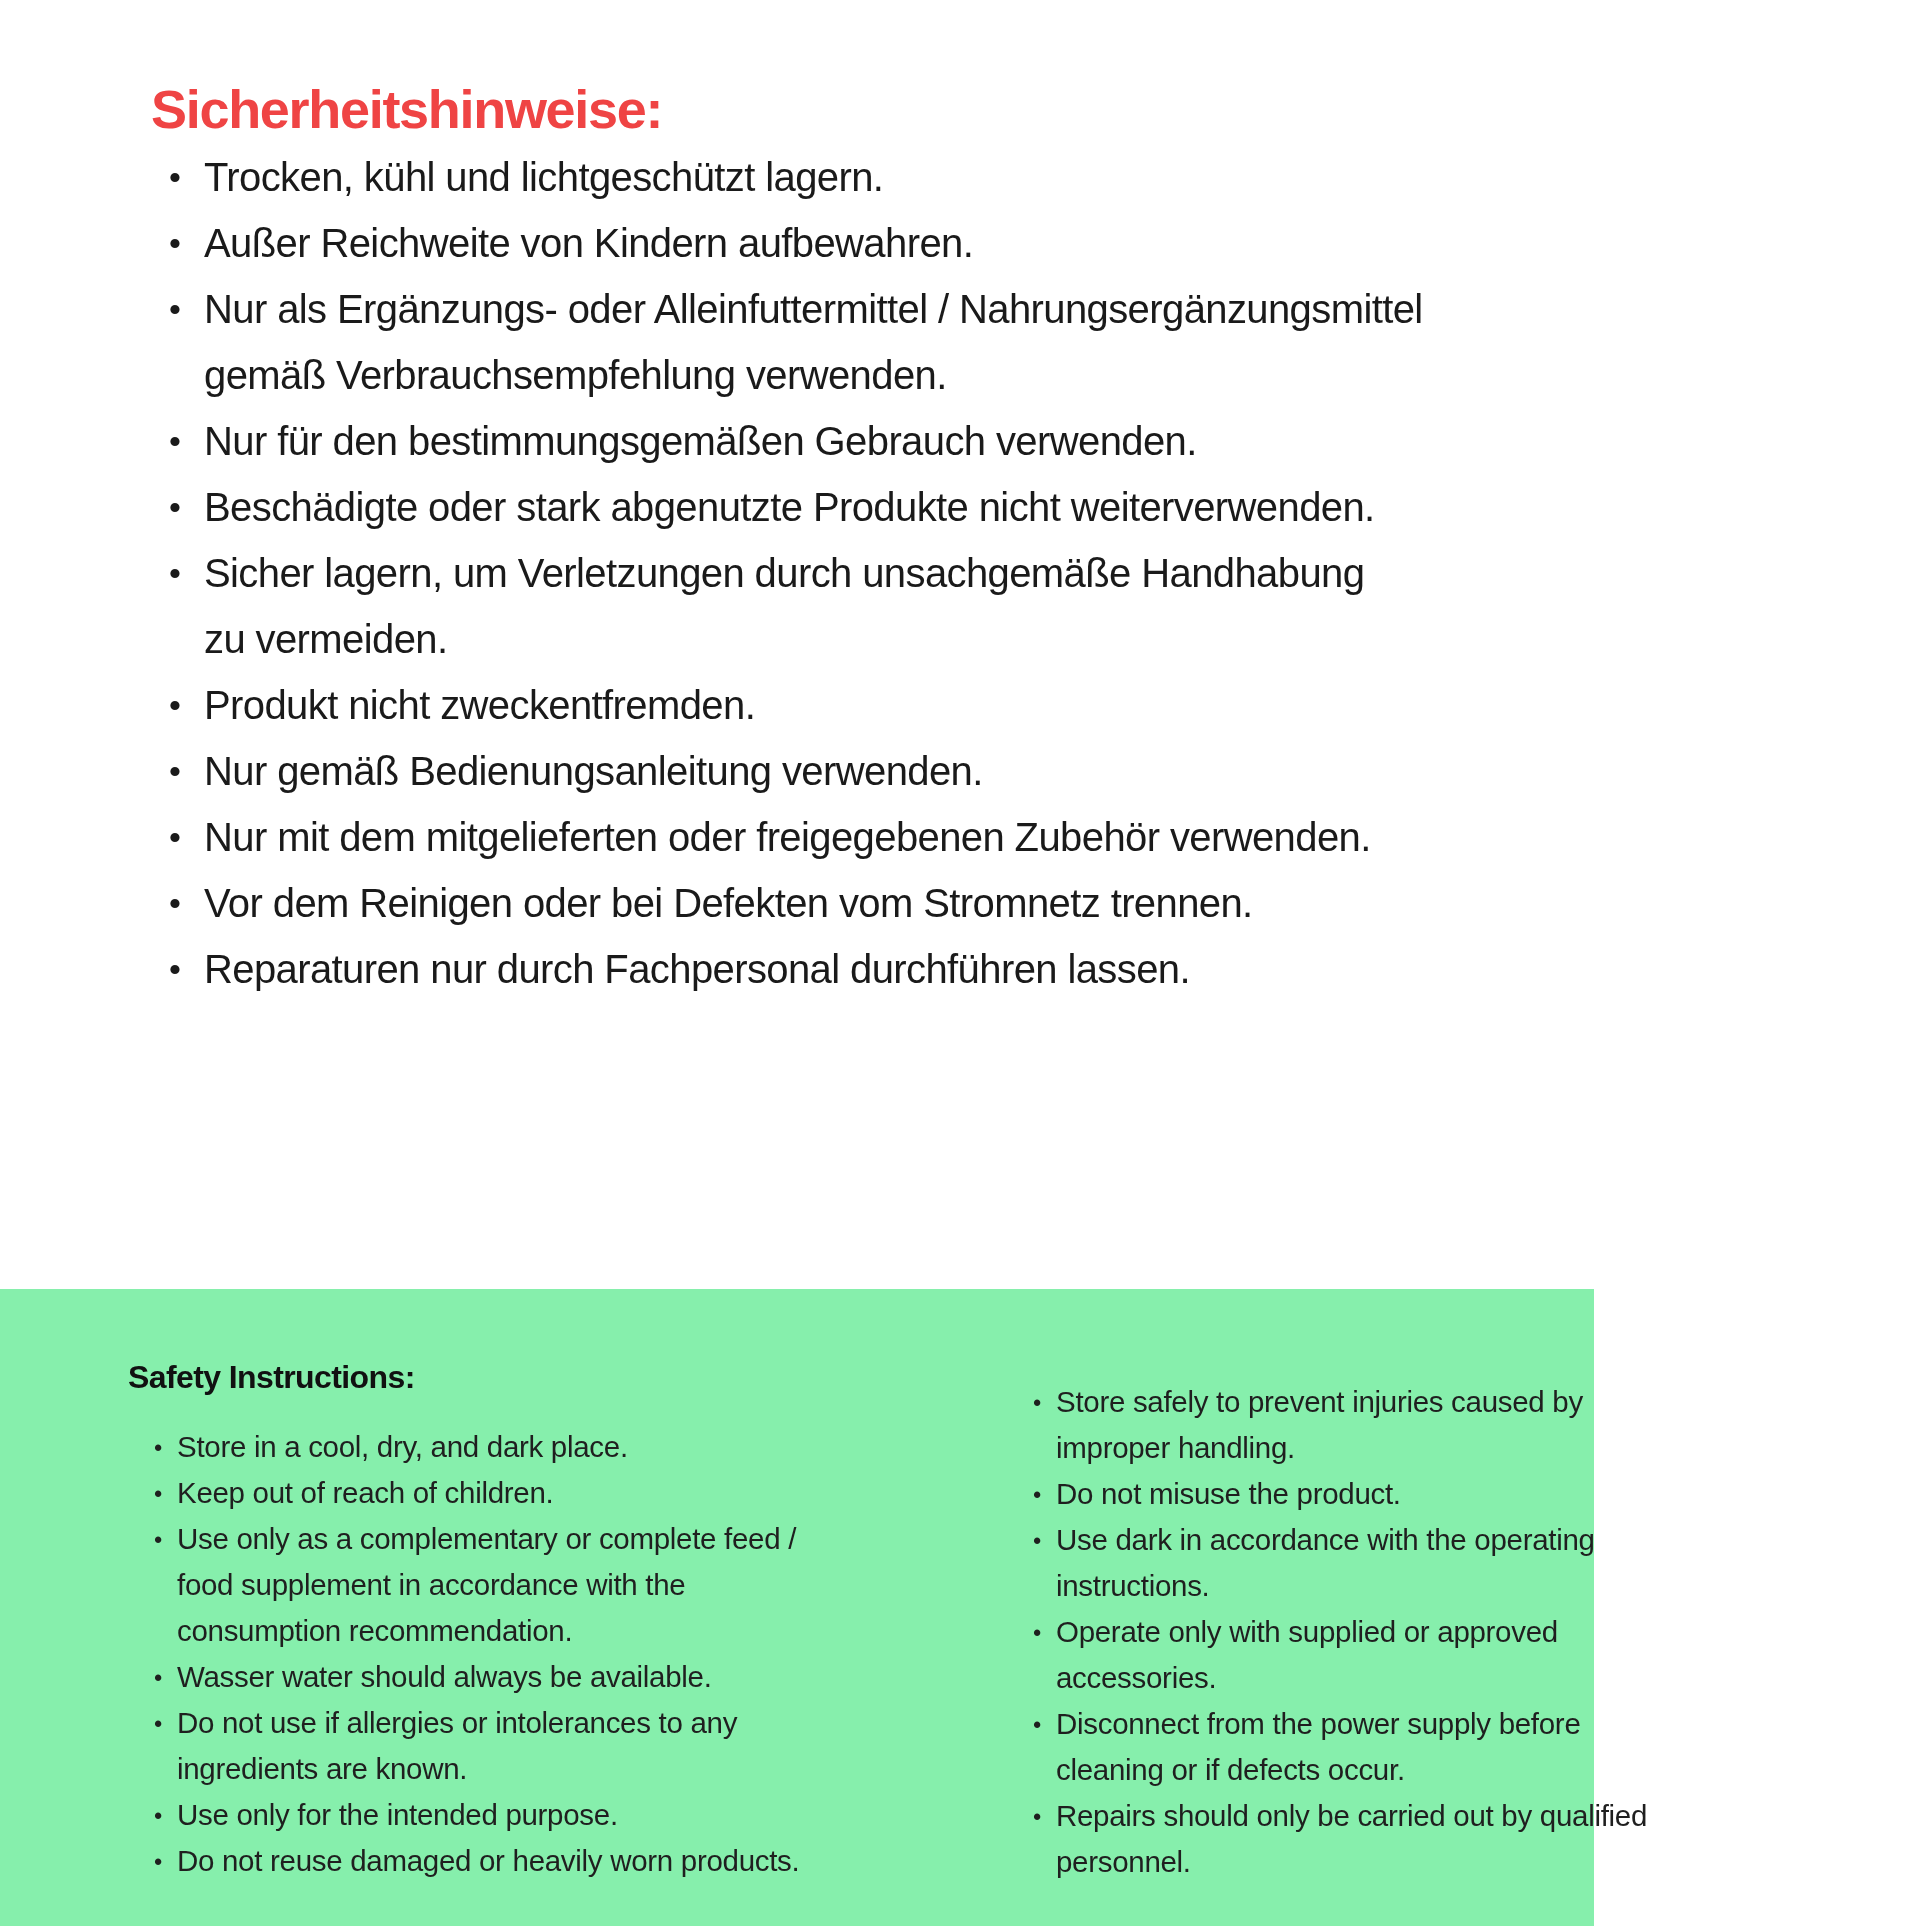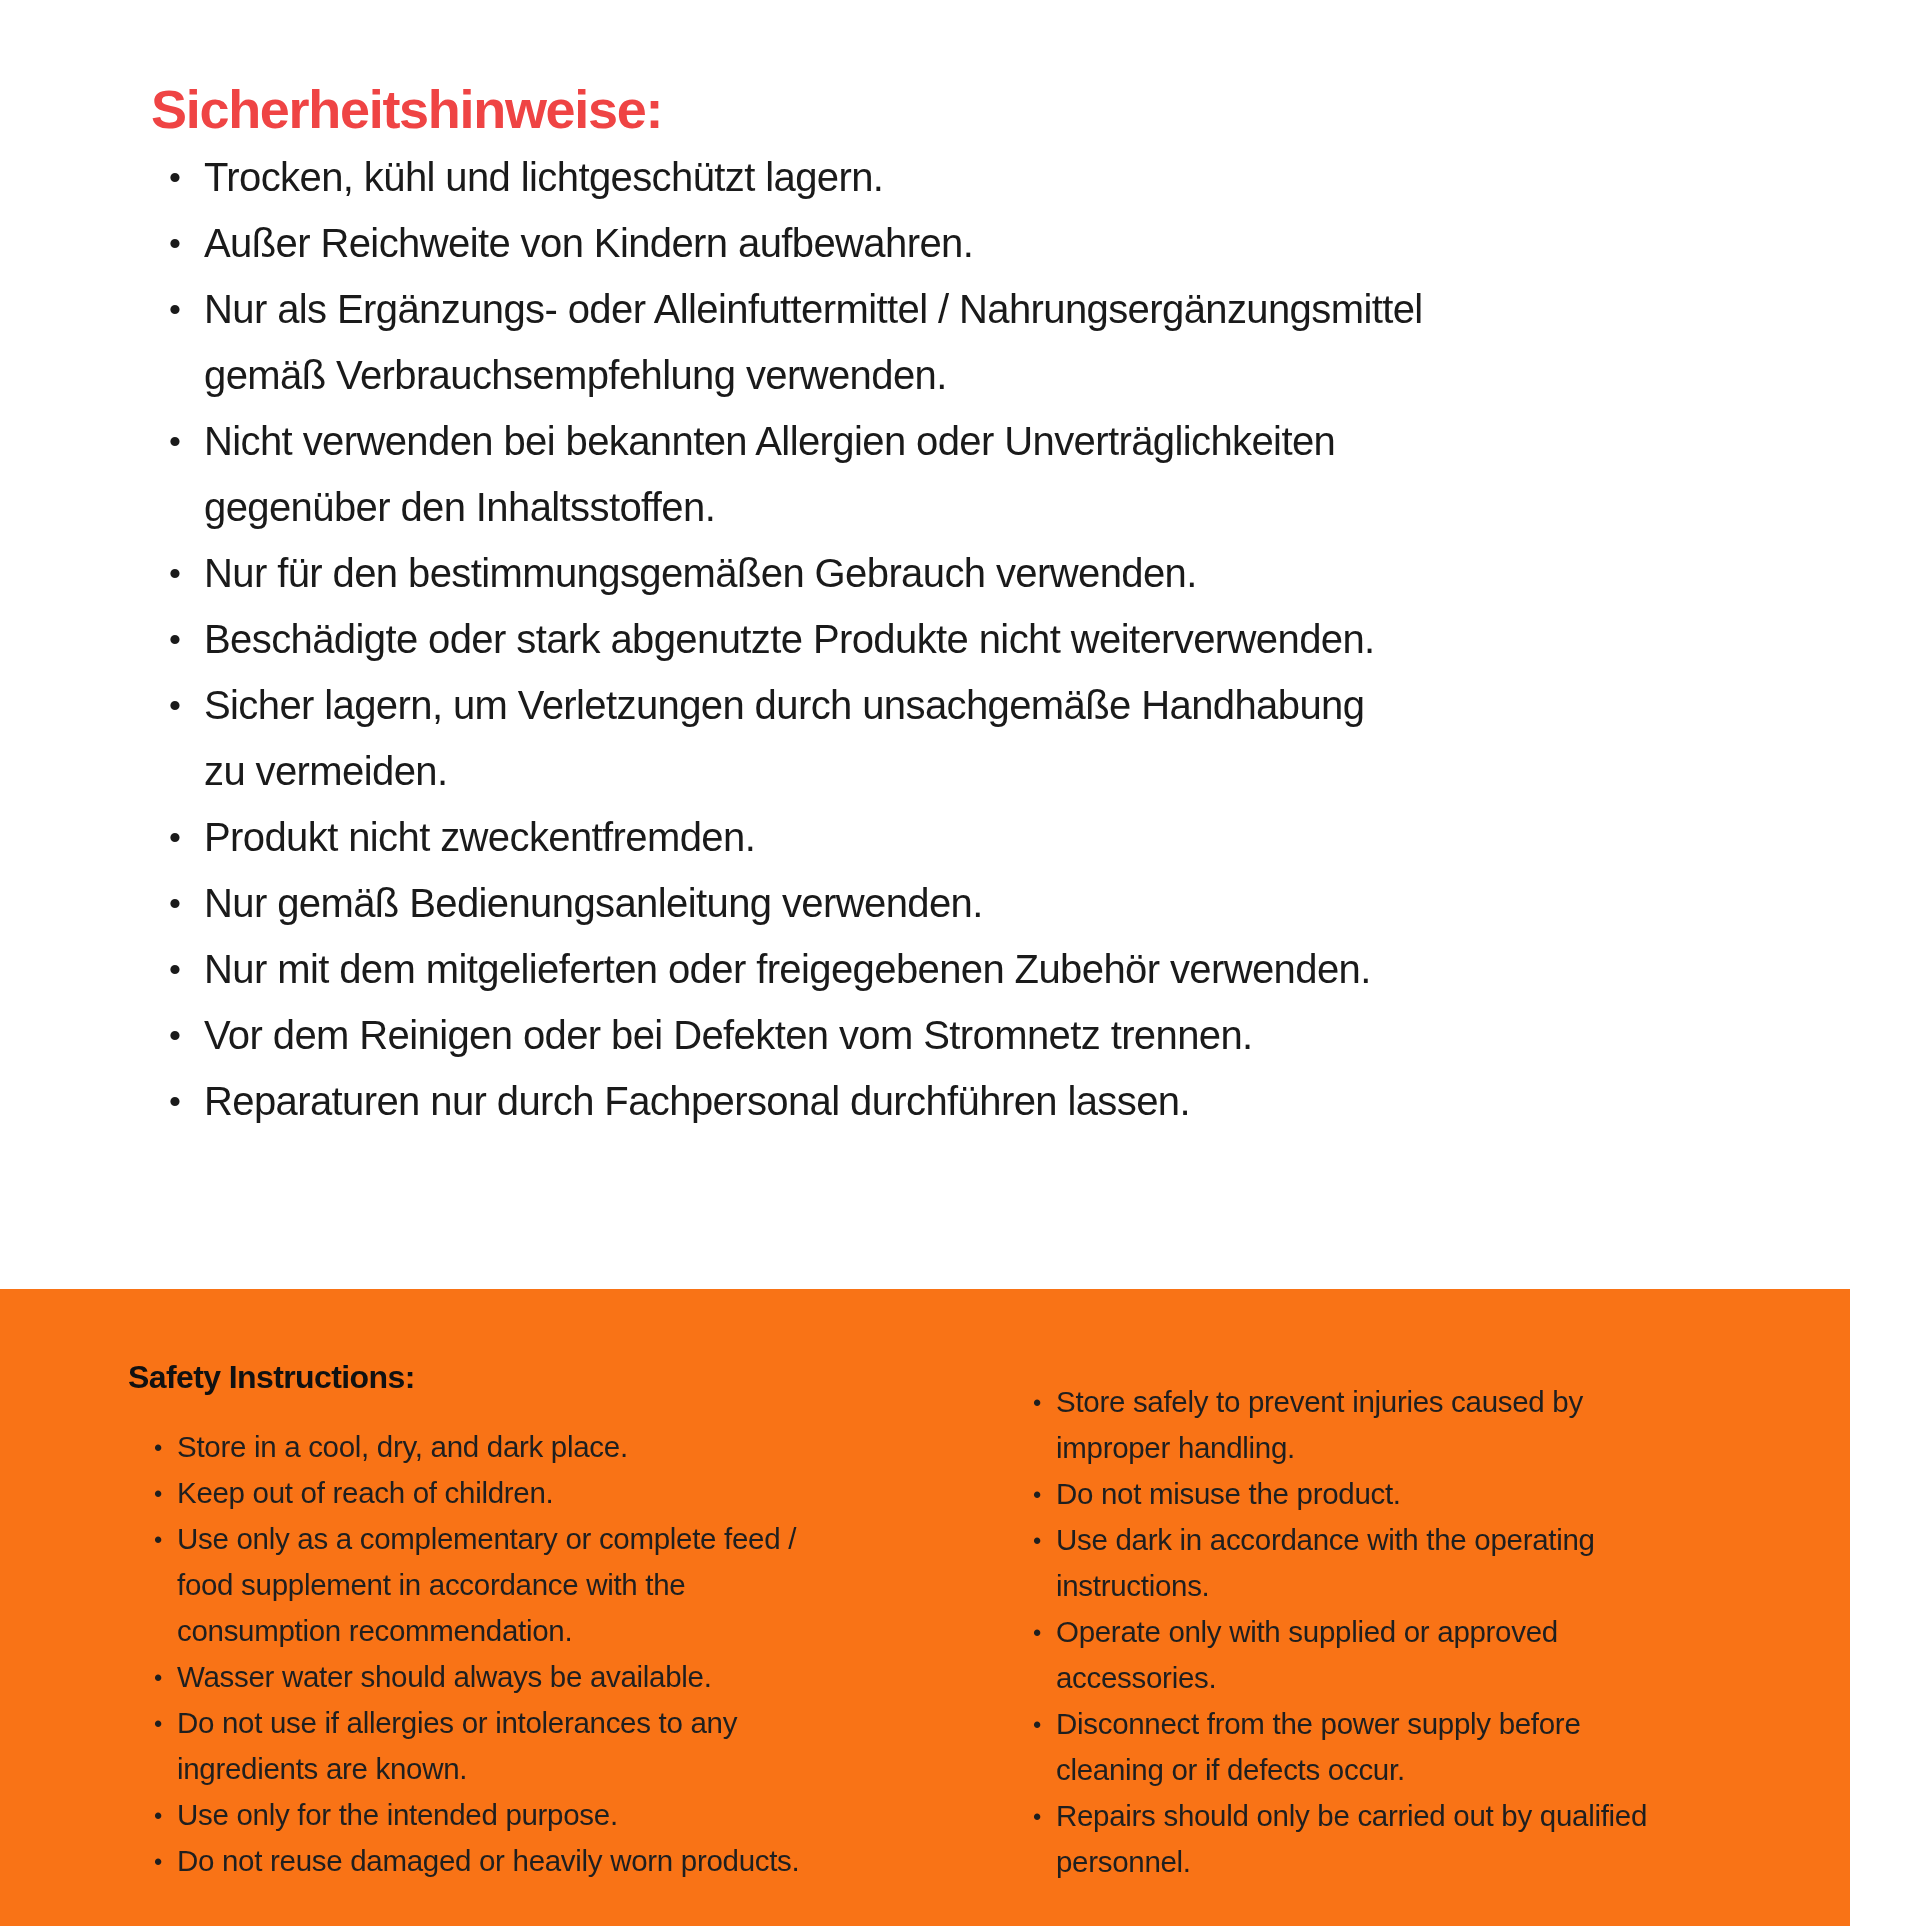--- a/index.html
+++ b/index.html
@@ -39,22 +39,22 @@
   }
   .bullet-item::before {
     content: "\2022";
     position: absolute; left: 0; top: 0;
     font-size: 0.85em;
   }
 
   
   .en-section {
     position: absolute; top: 1289px; left: 0;
-    width: 1850px; height: 638px;
-    background: #f97316;
+    width: 1594px; height: 638px;
+    background: #86efac;
     color: #1f1f1f;
   }
   .en-col-left {
     position: absolute; left: 128px; top: 68px;
     width: 873px;
   }
   .en-col-right {
     position: absolute; left: 1021px; top: 78px;
     width: 899px;
   }
@@ -79,22 +79,20 @@
 
 <div class="page">
 
   <section class="de-section">
     <h1 class="de-heading">Sicherheitshinweise:</h1>
     <ul class="de-list">
       <li class="bullet-item">Trocken, kühl und lichtgeschützt lagern.</li>
       <li class="bullet-item">Außer Reichweite von Kindern aufbewahren.</li>
       <li class="bullet-item">Nur als Ergänzungs- oder Alleinfuttermittel / Nahrungsergänzungsmittel
 gemäß Verbrauchsempfehlung verwenden.</li>
-      <li class="bullet-item">Nicht verwenden bei bekannten Allergien oder Unverträglichkeiten
-gegenüber den Inhaltsstoffen.</li>
       <li class="bullet-item">Nur für den bestimmungsgemäßen Gebrauch verwenden.</li>
       <li class="bullet-item">Beschädigte oder stark abgenutzte Produkte nicht weiterverwenden.</li>
       <li class="bullet-item">Sicher lagern, um Verletzungen durch unsachgemäße Handhabung
 zu vermeiden.</li>
       <li class="bullet-item">Produkt nicht zweckentfremden.</li>
       <li class="bullet-item">Nur gemäß Bedienungsanleitung verwenden.</li>
       <li class="bullet-item">Nur mit dem mitgelieferten oder freigegebenen Zubehör verwenden.</li>
       <li class="bullet-item">Vor dem Reinigen oder bei Defekten vom Stromnetz trennen.</li>
       <li class="bullet-item">Reparaturen nur durch Fachpersonal durchführen lassen.</li>
     </ul>

